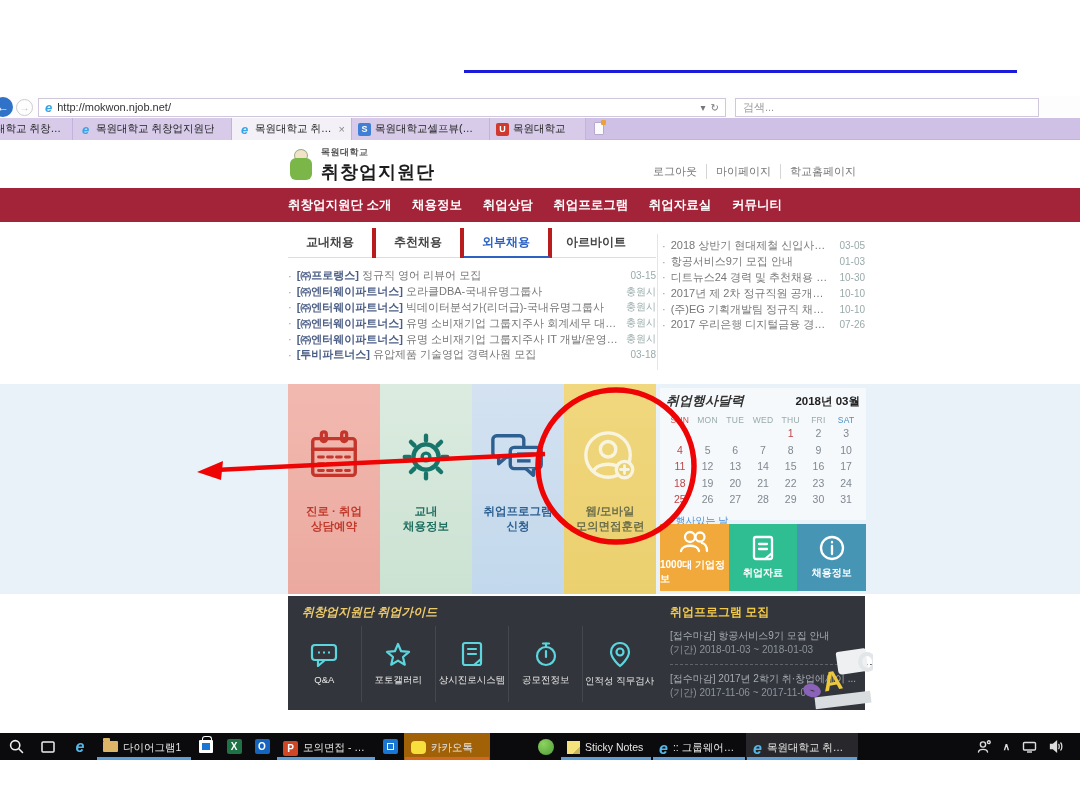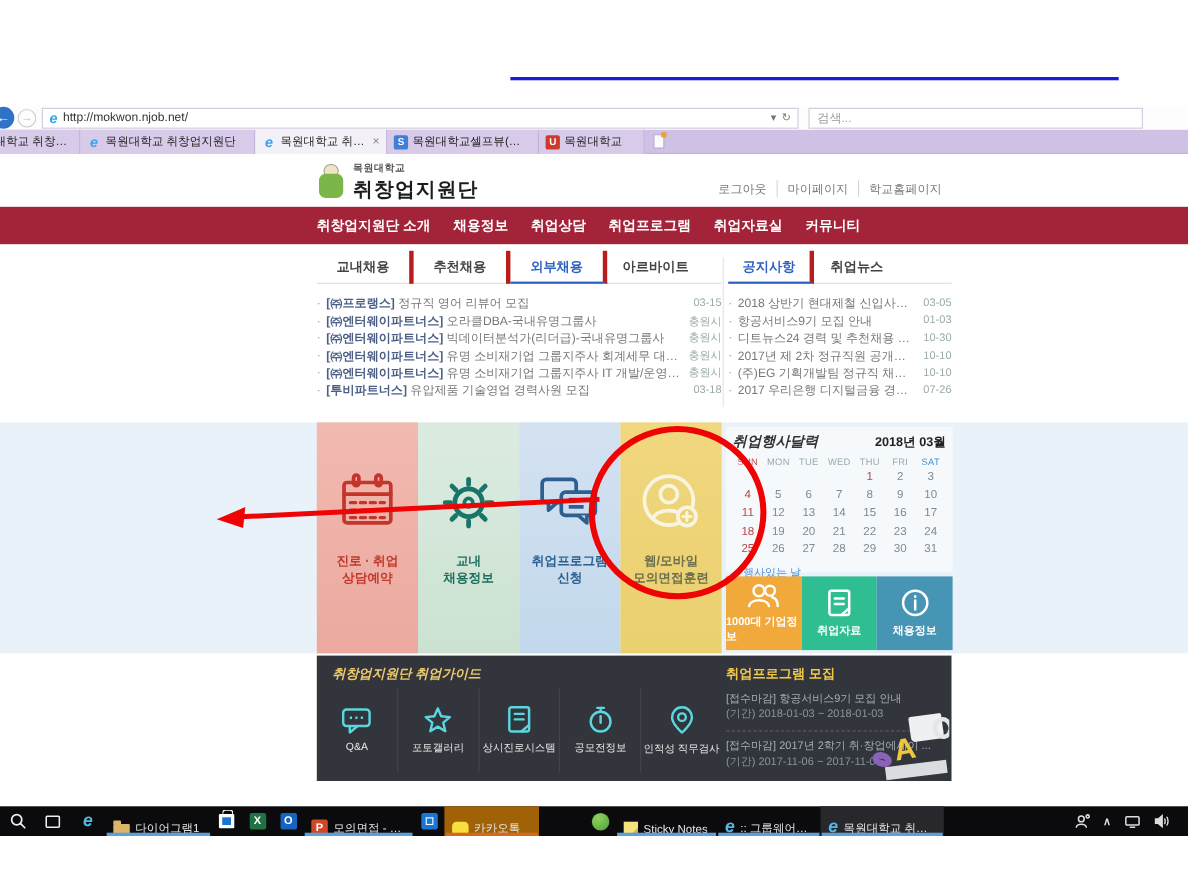--- a/index.html
+++ b/index.html
@@ -118,36 +118,36 @@
 
   
   .darkfooter{ position:absolute; left:288px; top:596px; width:577px; height:114px; background:#32353b; }
   .guide{ position:absolute; left:0; top:0; width:368px; height:114px; }
   .guide-title{ position:absolute; left:14px; top:8px; font-size:12px; font-weight:bold; font-style:italic; color:#ecc96b; }
   .guide-items{ position:absolute; left:0; top:30px; width:368px; height:76px; display:flex; }
   .gitem{ flex:1; display:flex; flex-direction:column; align-items:center; justify-content:center; gap:7px;
           border-right:1px solid rgba(255,255,255,.09); }
   .gitem:last-child{ border-right:none; }
   .gitem .glabel{ font-size:9.5px; color:#e8e8e8; white-space:nowrap; }
-  .programs{ position:absolute; left:372px; top:0; width:203px; height:114px; padding-top:8px; }
+  .programs{ position:absolute; left:382px; top:0; width:203px; height:114px; padding-top:8px; }
   .prog-title{ font-size:12px; font-weight:bold; color:#f0c84a; margin-bottom:8px; }
   .prog-entry{ font-size:10px; color:#a8adb5; line-height:14px; }
   .prog-entry .pline2{ color:#8d939c; }
   .prog-entry + .prog-entry{ border-top:1px dashed #5f636b; margin-top:7px; padding-top:7px; }
   .prog-art{ position:absolute; right:0; bottom:0; width:74px; height:64px; overflow:hidden; }
   .art-paper{ position:absolute; right:2px; bottom:4px; width:56px; height:12px; background:#d9dde0; transform:rotate(-7deg); }
   .art-mug{ position:absolute; right:6px; top:4px; width:30px; height:23px; background:#eef0f2; border-radius:2px 2px 4px 4px; transform:rotate(-8deg); }
   .art-mug::after{ content:""; position:absolute; right:-9px; top:4px; width:10px; height:12px; border:4px solid #e2e6e9; border-radius:50%; }
   .art-a{ position:absolute; left:24px; top:20px; font-size:27px; font-weight:bold; color:#edc83d; transform:rotate(-10deg); }
   .art-ring{ position:absolute; left:4px; top:38px; width:18px; height:13px; border:6px solid #8a63b8; border-radius:50%; transform:rotate(18deg); }
 
   
   .taskbar{ position:absolute; left:0; top:733px; width:1080px; height:27px; background:#0b0b0d; display:flex; align-items:stretch; }
   .tb-btn{ width:32px; display:flex; align-items:center; justify-content:center; flex:none; }
-  .tb-group{ display:flex; align-items:flex-end; gap:5px; padding:0 7px; position:relative; flex:none;
+  .tb-group{ display:flex; align-items:flex-start; gap:5px; padding:8px 7px; position:relative; flex:none;
              overflow:hidden; white-space:nowrap; }
   .tb-group::after{ content:""; position:absolute; left:1px; right:1px; bottom:0; height:3px; background:#5e9fd8; }
   .tb-group .tlabel{ font-size:10.5px; color:#e6e6e6; overflow:hidden; text-overflow:ellipsis; }
   .tb-ie{ color:#53b7e8; font-weight:bold; font-style:italic; font-size:16px; line-height:1; }
   .sq{ width:15px; height:15px; border-radius:2px; color:#fff; font-size:10px; font-weight:bold;
        display:flex; align-items:center; justify-content:center; flex:none; }
   .sq.excel{ background:#1f7244; } .sq.outlook{ background:#1565c0; } .sq.ppt{ background:#d04726; }
   .sq.photos{ background:#1976d2; }
   .sq.photos i{ width:7px; height:7px; border:1.5px solid #fff; display:block; }
   .tb-folder{ width:15px; height:11px; background:#dcb567; border-radius:1px; position:relative; flex:none; }
@@ -318,27 +318,20 @@
           <span class="ltitle">유압제품 기술영업 경력사원 모집</span>
           <span class="ldate">03-18</span>
         </div>
 
     </div>
   </div>
 
   <div class="col-divider"></div>
 
   <div class="rightcol">
-    <div class="sec-tabs">
-
-        <div class="sec-tab" data-v="active">공지사항</div>
-
-        <div class="sec-tab" data-v="">취업뉴스</div>
-
-    </div>
     <div class="list">
 
         <div class="lrow">
           <span class="bullet">·</span>
           <span class="ltitle">2018 상반기 현대제철 신입사원/인턴...</span>
           <span class="ldate">03-05</span>
         </div>
 
         <div class="lrow">
           <span class="bullet">·</span>

